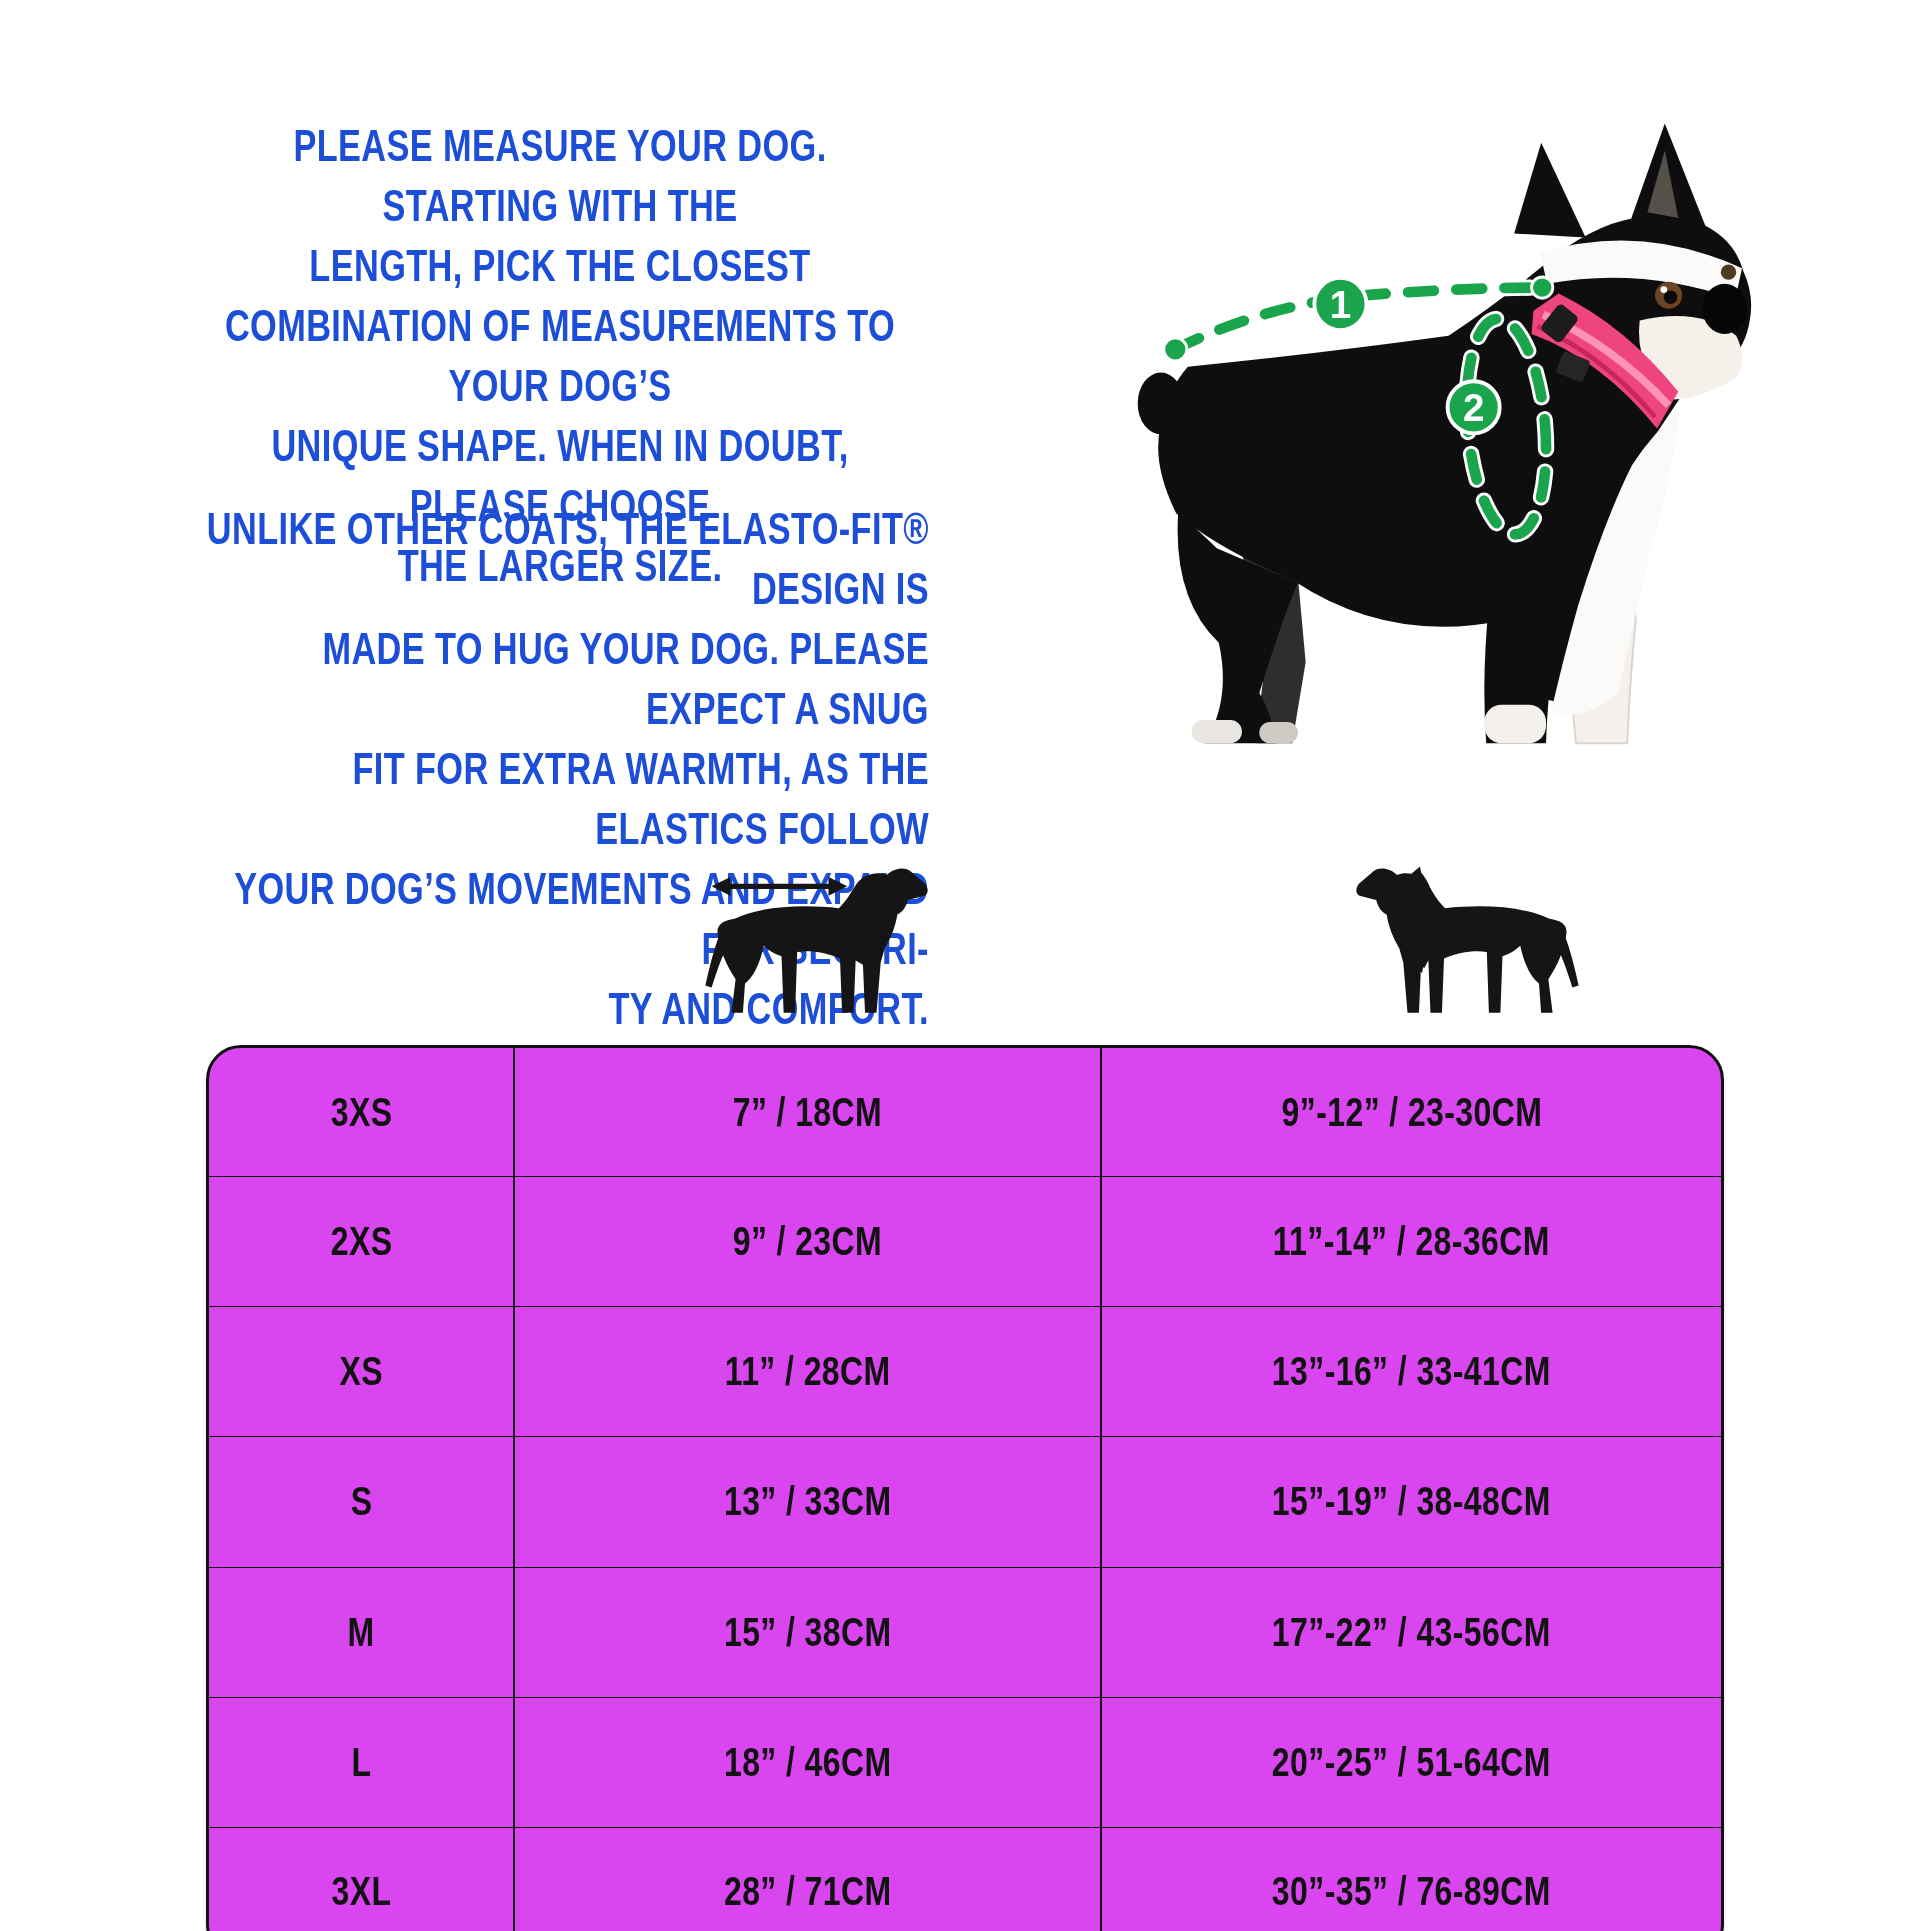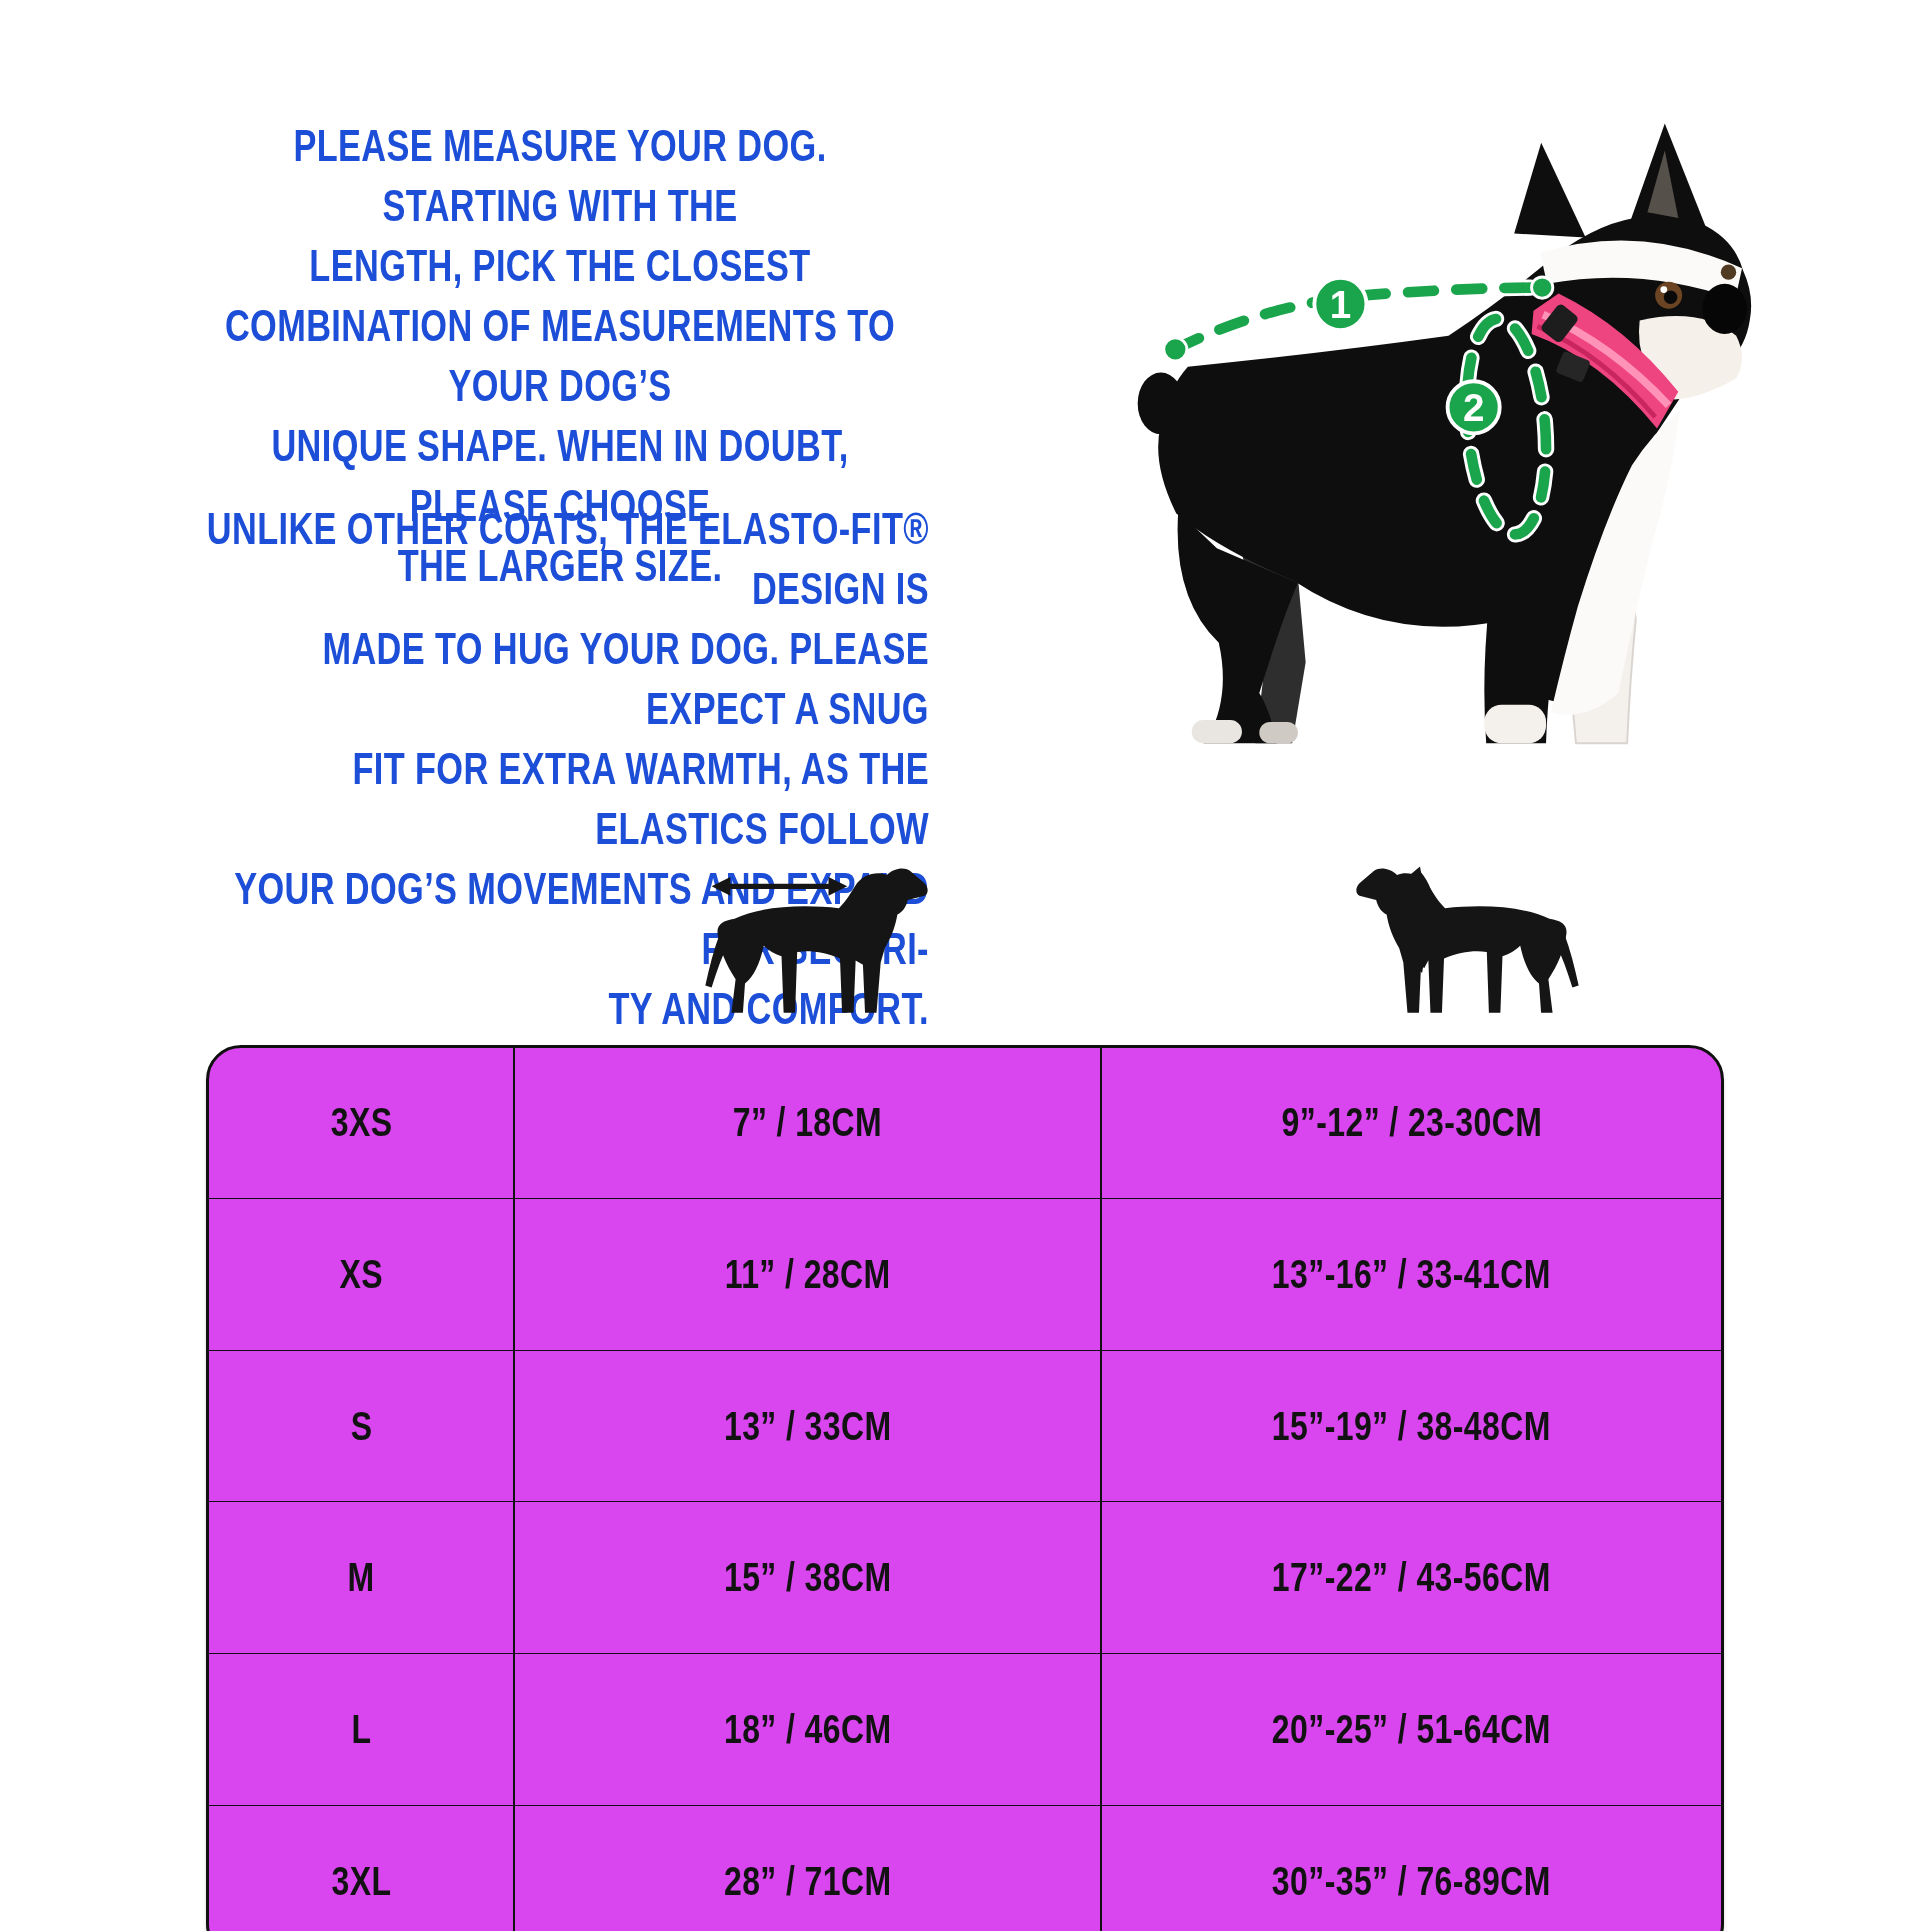--- a/index.html
+++ b/index.html
@@ -148,20 +148,25 @@
           <col style="width:38.8%">
           <col style="width:41%">
         </colgroup>
       <tbody>
         <tr>
           <td><span class="t">3XS</span></td>
           <td><span class="t">7” / 18CM</span></td>
           <td><span class="t">9”-12” / 23-30CM</span></td>
         </tr>
         <tr>
+          <td><span class="t">2XS</span></td>
+          <td><span class="t">9” / 23CM</span></td>
+          <td><span class="t">11”-14” / 28-36CM</span></td>
+        </tr>
+        <tr>
           <td><span class="t">XS</span></td>
           <td><span class="t">11” / 28CM</span></td>
           <td><span class="t">13”-16” / 33-41CM</span></td>
         </tr>
         <tr>
           <td><span class="t">S</span></td>
           <td><span class="t">13” / 33CM</span></td>
           <td><span class="t">15”-19” / 38-48CM</span></td>
         </tr>
         <tr>

